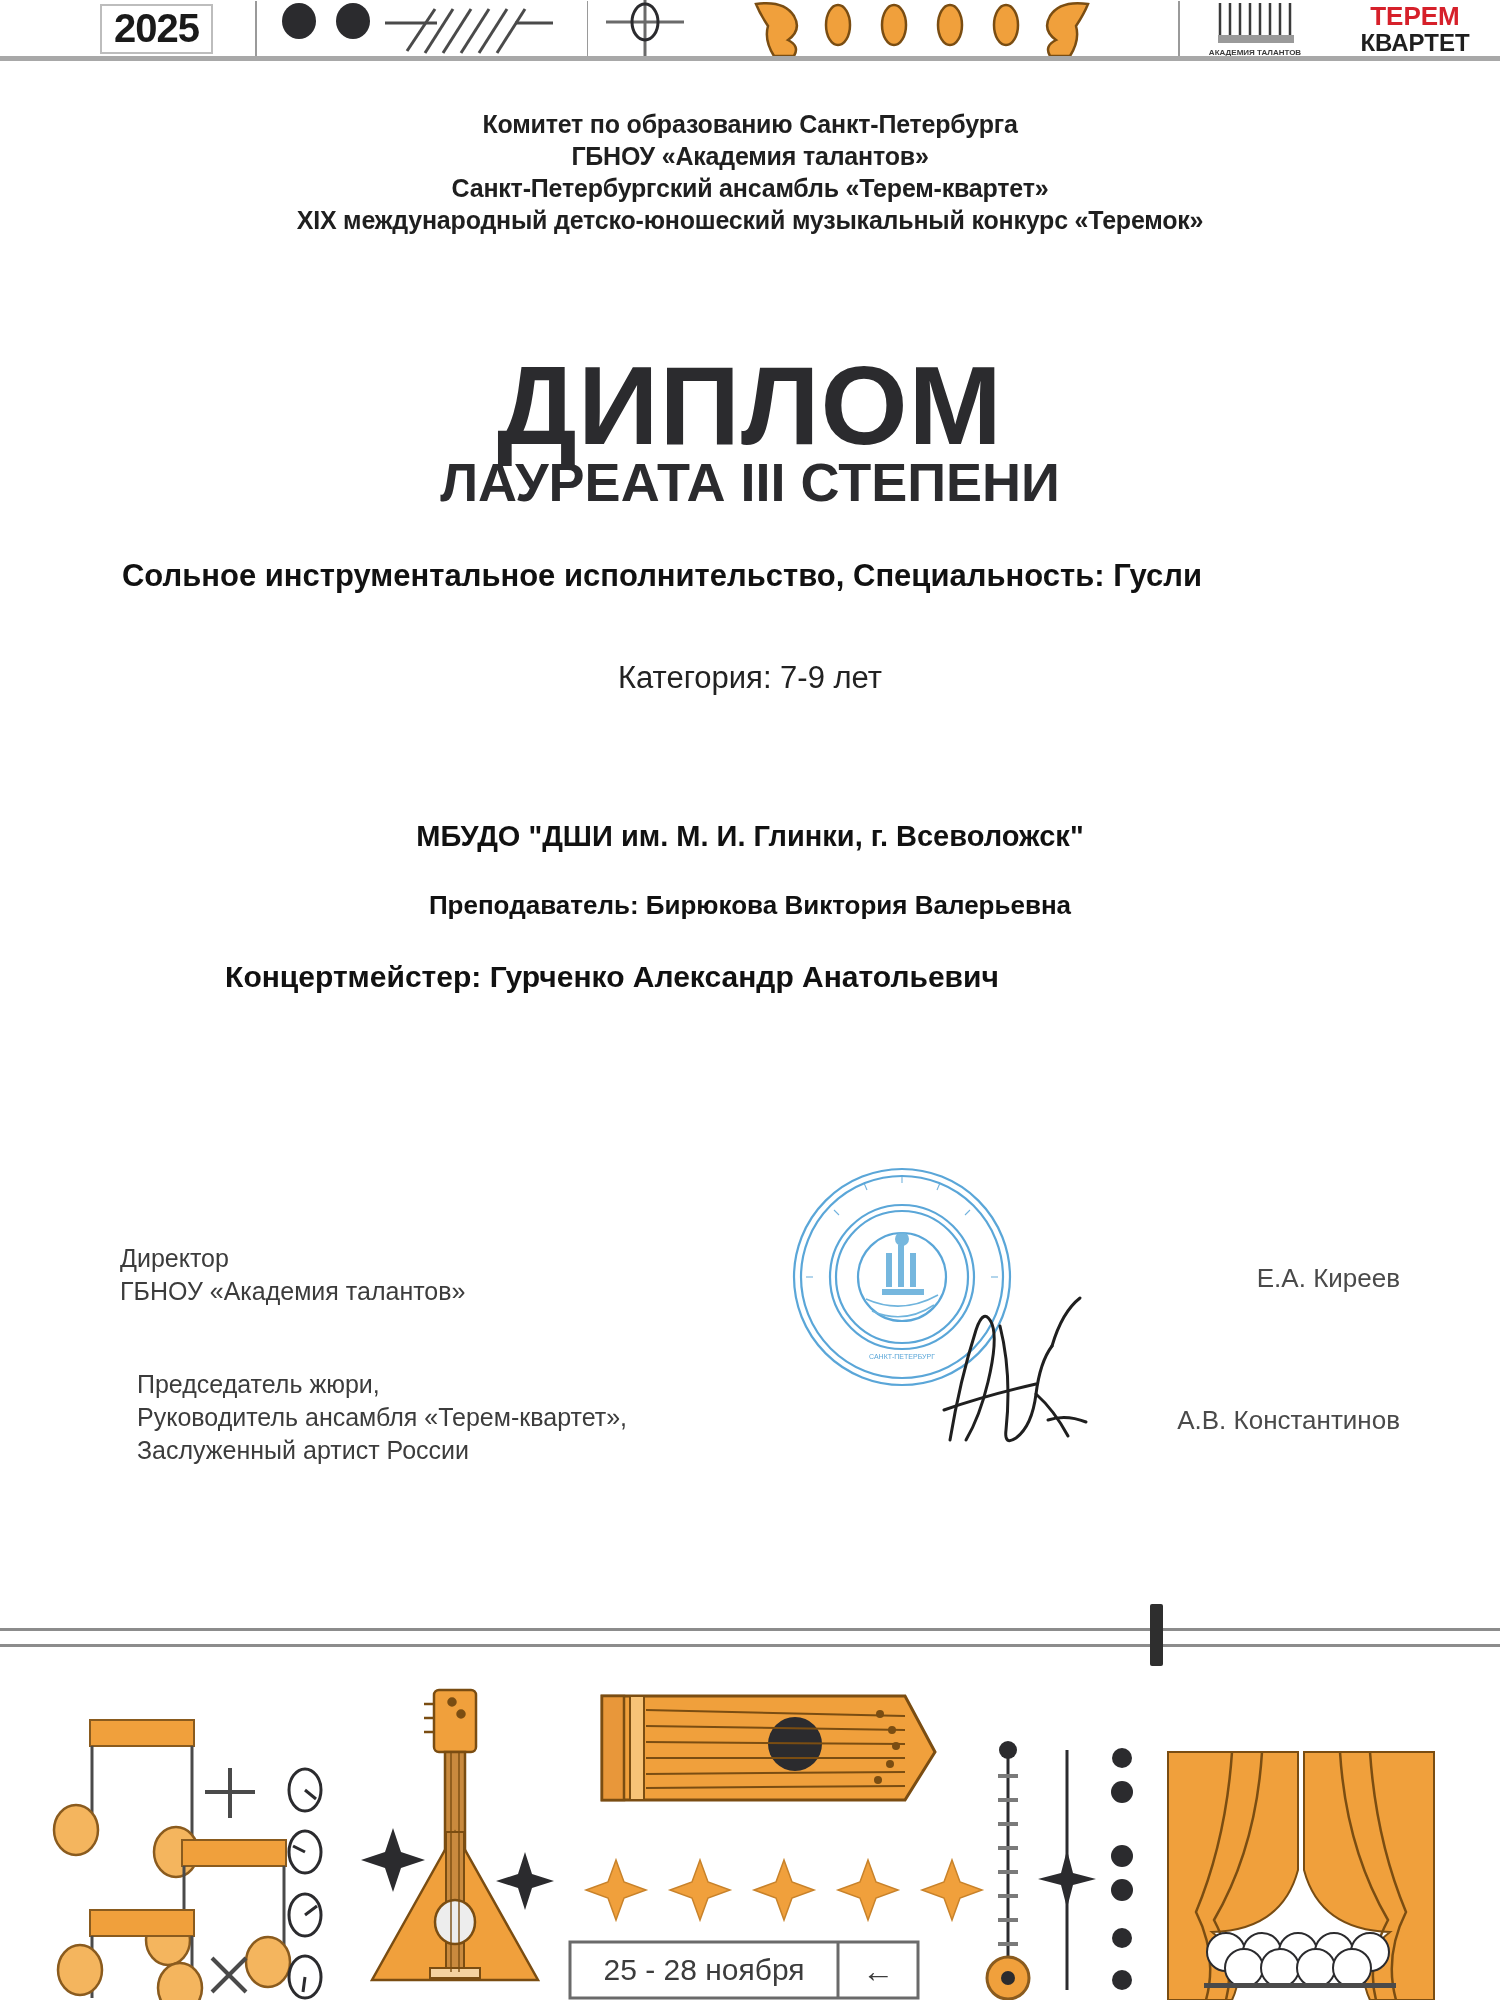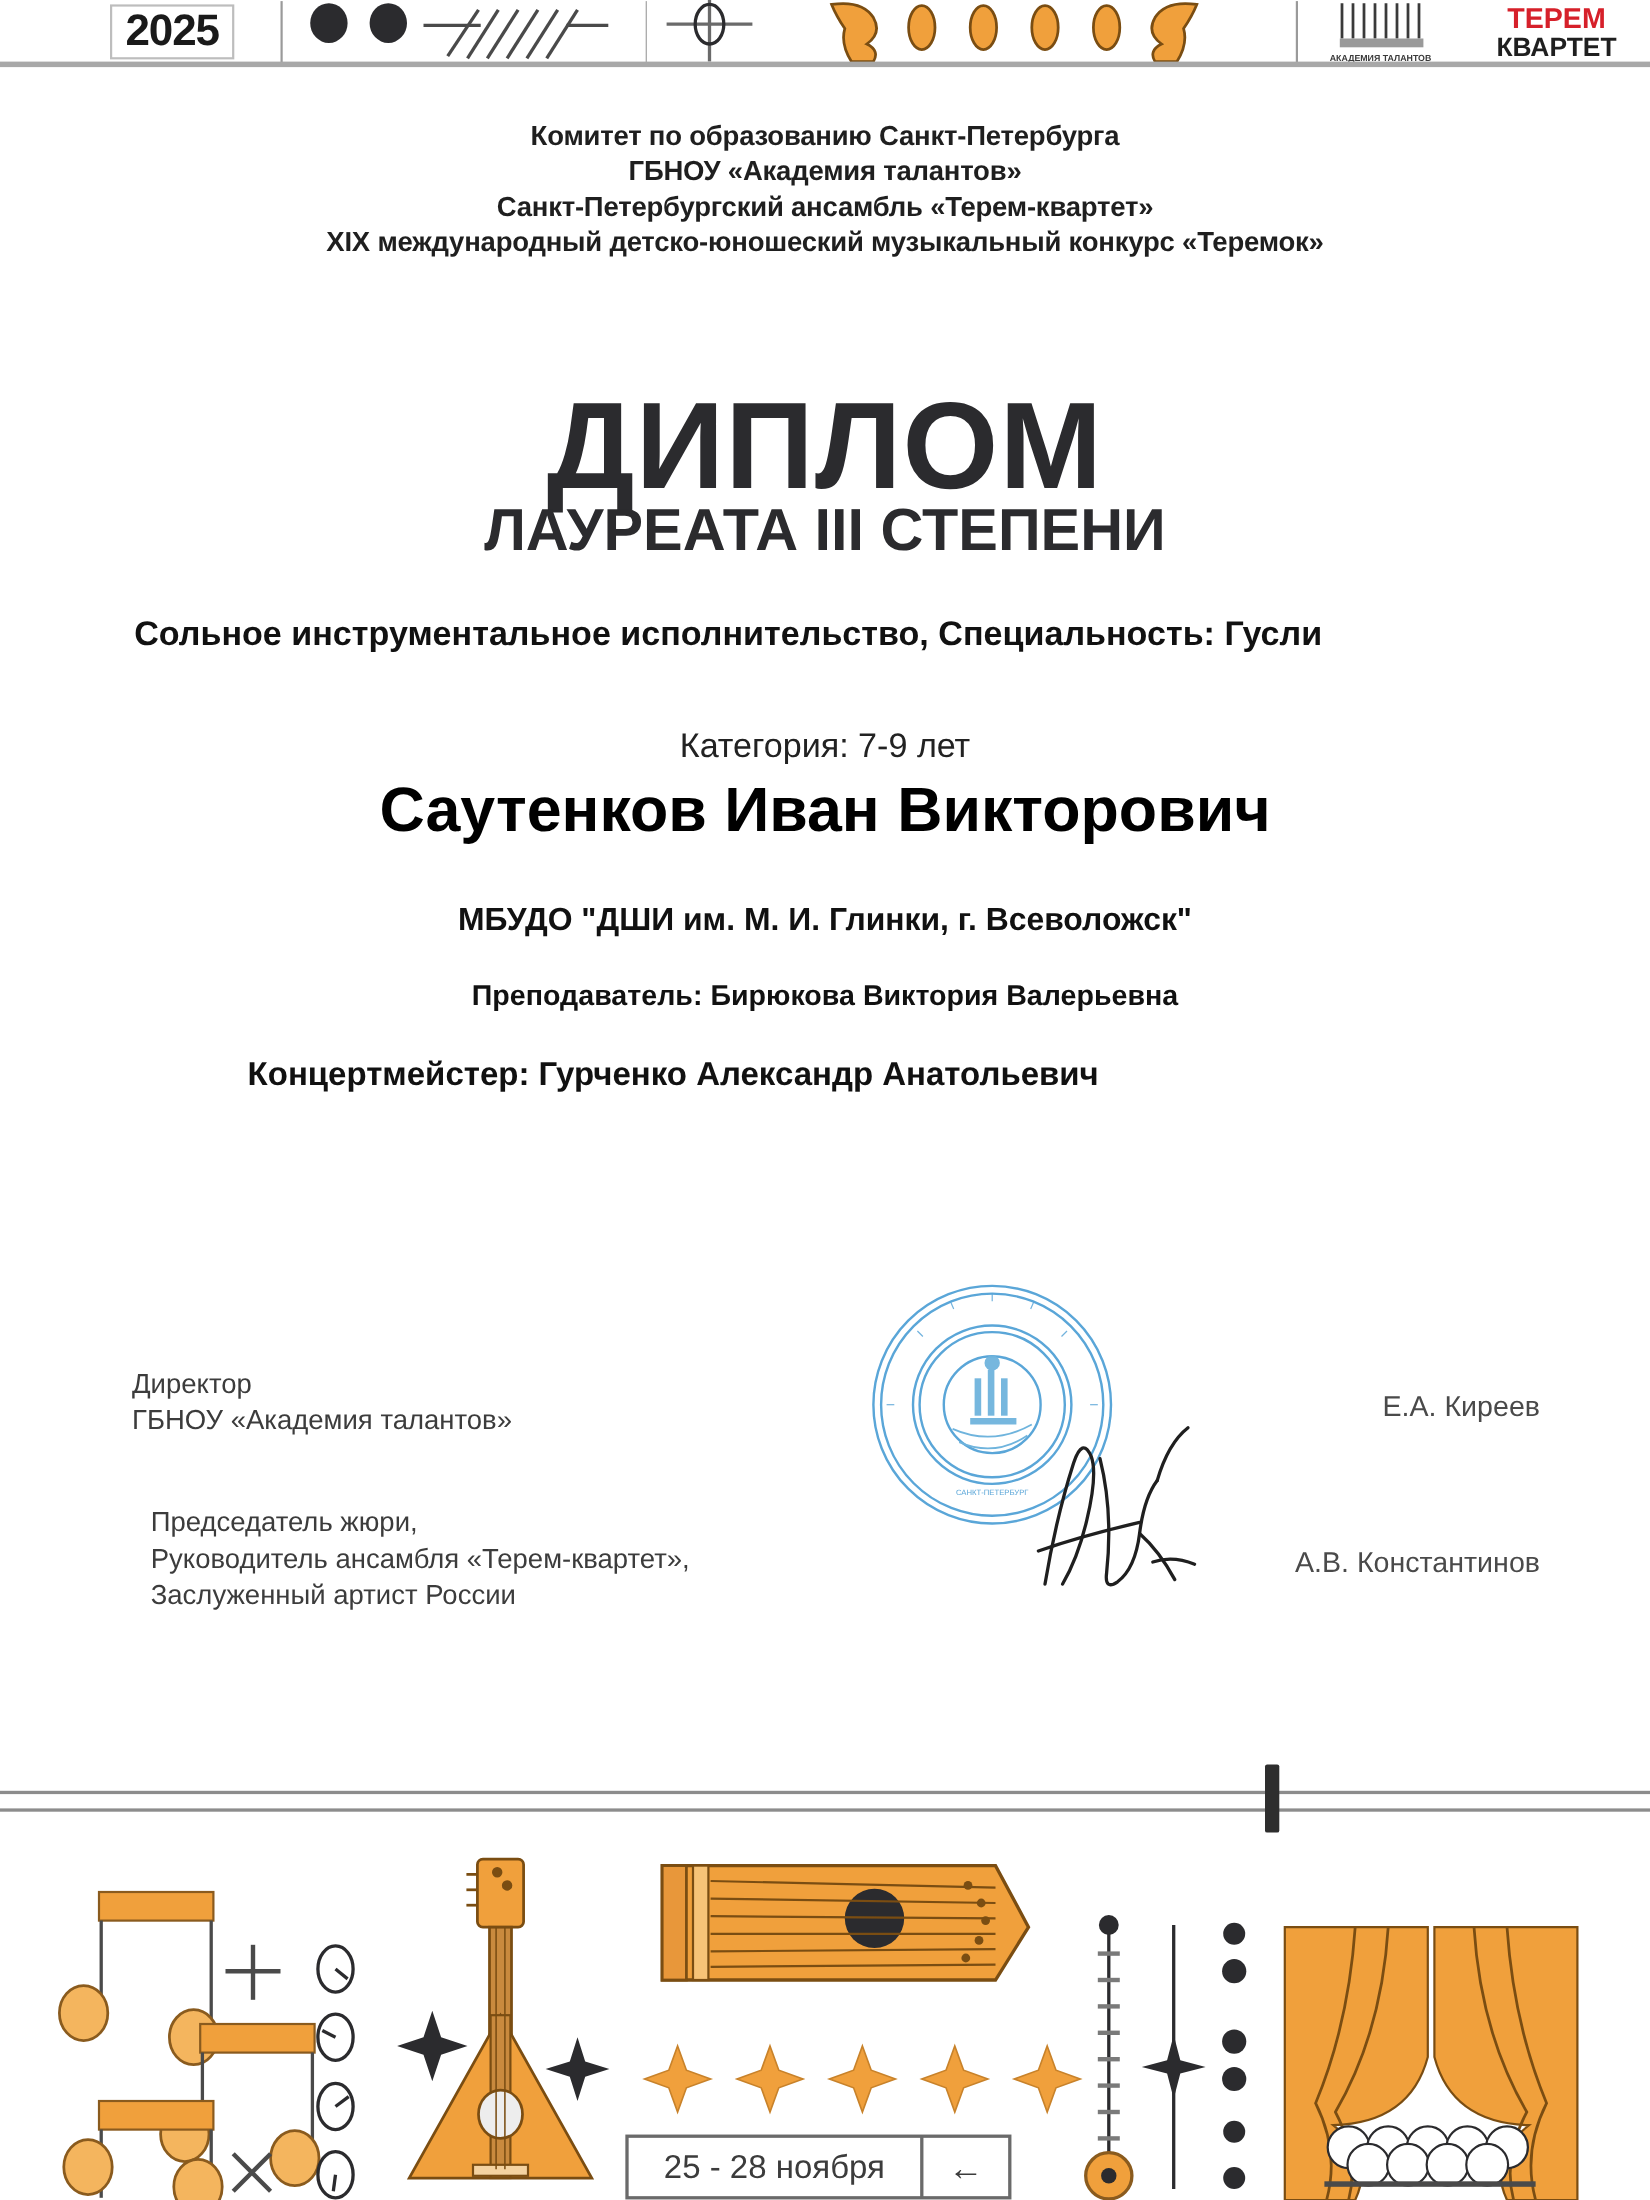--- a/index.html
+++ b/index.html
@@ -311,21 +311,20 @@
     <div class="header-line">Комитет по образованию Санкт-Петербурга</div>
     <div class="header-line">ГБНОУ «Академия талантов»</div>
     <div class="header-line">Санкт-Петербургский ансамбль «Терем-квартет»</div>
     <div class="header-line wide">XIX международный детско-юношеский музыкальный конкурс «Теремок»</div>
   </div>
 
   <div class="title-diplom">ДИПЛОМ</div>
   <div class="title-degree">ЛАУРЕАТА III СТЕПЕНИ</div>
   <div class="nomination">Сольное инструментальное исполнительство, Специальность: Гусли</div>
   <div class="category">Категория:  7-9 лет</div>
-  <div class="laureate-name">Саутенков Иван Викторович</div>
   <div class="school">МБУДО "ДШИ им. М. И. Глинки, г. Всеволожск"</div>
   <div class="teacher">Преподаватель:  Бирюкова Виктория Валерьевна</div>
   <div class="accompanist">Концертмейстер:  Гурченко Александр Анатольевич</div>
 
   <div class="sig-left-1">
     <div>Директор</div>
     <div>ГБНОУ «Академия талантов»</div>
   </div>
   <div class="sig-left-2">
     <div>Председатель жюри,</div>

